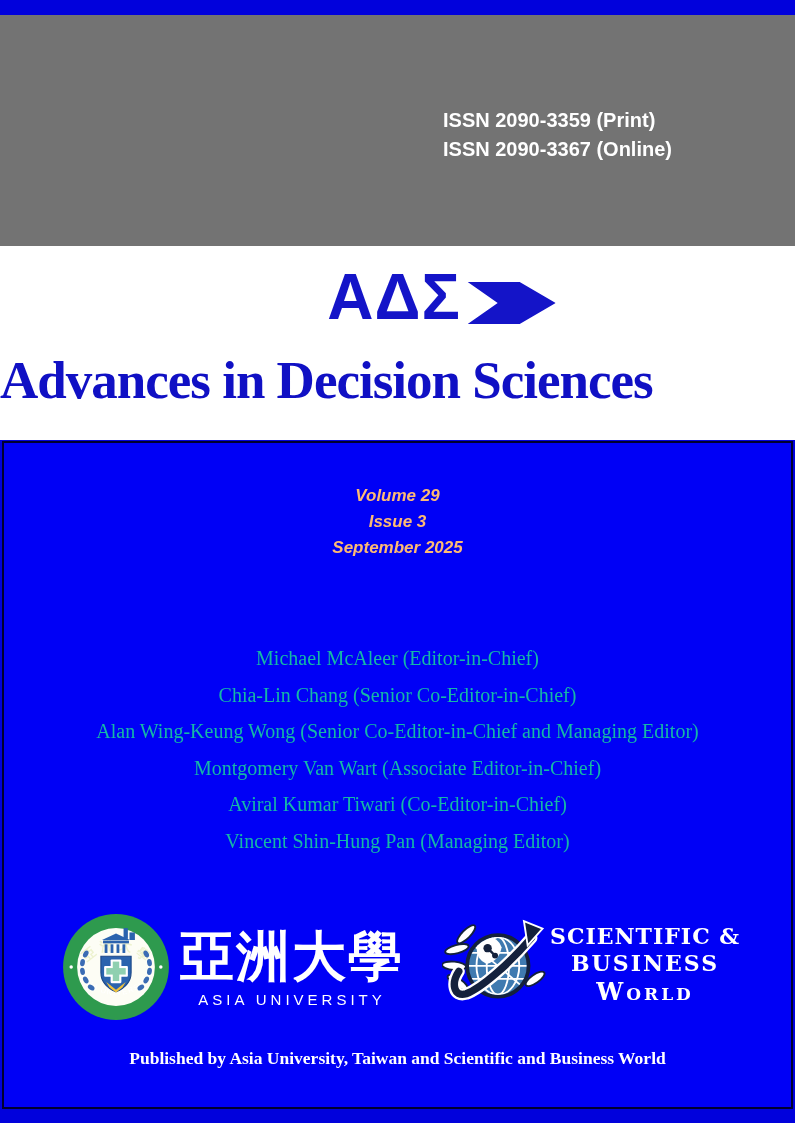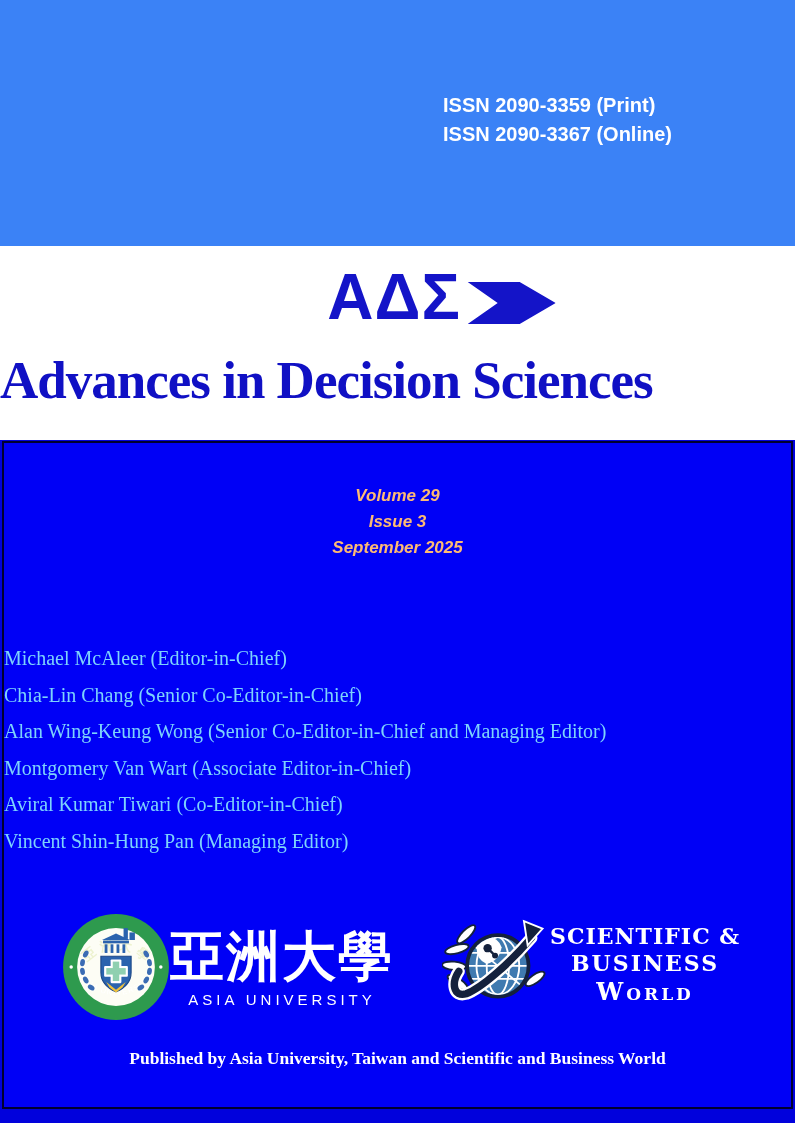--- a/index.html
+++ b/index.html
@@ -1,45 +1,45 @@
 <!DOCTYPE html>
 <html><head>
 <meta charset="utf-8">
 <style>
   html,body{margin:0;padding:0;}
   body{width:795px;height:1123px;background:#0101DC;overflow:hidden;}
   .cover{position:relative;width:795px;height:1123px;background:#0101DC;font-family:"Liberation Sans","DejaVu Sans",sans-serif;}
 
   
-  .top-band{position:absolute;left:0;top:0;width:795px;height:246px;background:#3b82f6;}
+  .top-band{position:absolute;left:0;top:15px;width:795px;height:246px;background:#737373;}
   .issn-block{position:absolute;left:443px;top:91px;color:#ffffff;
     font:600 20px/29px "Liberation Sans","DejaVu Sans",sans-serif;white-space:nowrap;}
 
   
   .white-band{position:absolute;left:0;top:246px;width:795px;height:194px;background:#ffffff;}
   .ads-logo{position:absolute;top:24px;left:50%;transform:translateX(calc(-50% + 44px));
     display:flex;align-items:flex-end;}
   .ads-letters{font:700 64px/54px "Liberation Sans","DejaVu Sans",sans-serif;
     color:#1414C8;letter-spacing:1px;}
   .ads-arrow{margin-left:7px;display:block;}
   .journal-title{position:absolute;top:106px;left:0;width:100%;text-align:left;
     font:700 53px/56px "Liberation Serif","DejaVu Serif",serif;color:#1010C4;letter-spacing:-1px;}
 
   
   .blue-panel{position:absolute;left:2px;top:441px;width:791px;height:668px;
     background:#0000F6;border:2px solid #000030;box-sizing:border-box;}
 
   .issue-block{position:absolute;top:40px;left:0;width:100%;text-align:center;color:#fdba74;
     font:italic 700 17px/26px "Liberation Sans","DejaVu Sans",sans-serif;}
 
-  .editors-block{position:absolute;top:197px;left:0;width:100%;color:#7dd3fc;
+  .editors-block{position:absolute;top:197px;left:0;width:100%;text-align:center;color:#14b8a6;
     font:400 20px/36.6px "Liberation Serif","DejaVu Serif",serif;}
 
   .asia-logo{position:absolute;left:58px;top:470px;display:flex;align-items:center;}
-  .asia-names{text-align:center;}
+  .asia-names{margin-left:10px;text-align:center;}
   .asia-chinese{font:700 54px/62px "DejaVu Sans","Liberation Sans",sans-serif;
     color:#ffffff;letter-spacing:2px;white-space:nowrap;}
   .asia-english{font:500 15px/18px "Liberation Sans","DejaVu Sans",sans-serif;
     color:#ffffff;letter-spacing:4px;margin-top:3px;white-space:nowrap;}
 
   .sbw-logo{position:absolute;left:438px;top:466px;display:flex;align-items:center;}
   .sbw-text{text-align:center;color:#ffffff;
     font-family:"DejaVu Serif","Liberation Serif",serif;font-weight:700;}
   .sbw-line1{font-size:22px;line-height:27px;letter-spacing:1px;white-space:nowrap;}
   .sbw-line2{font-size:22px;line-height:27px;letter-spacing:2px;}

